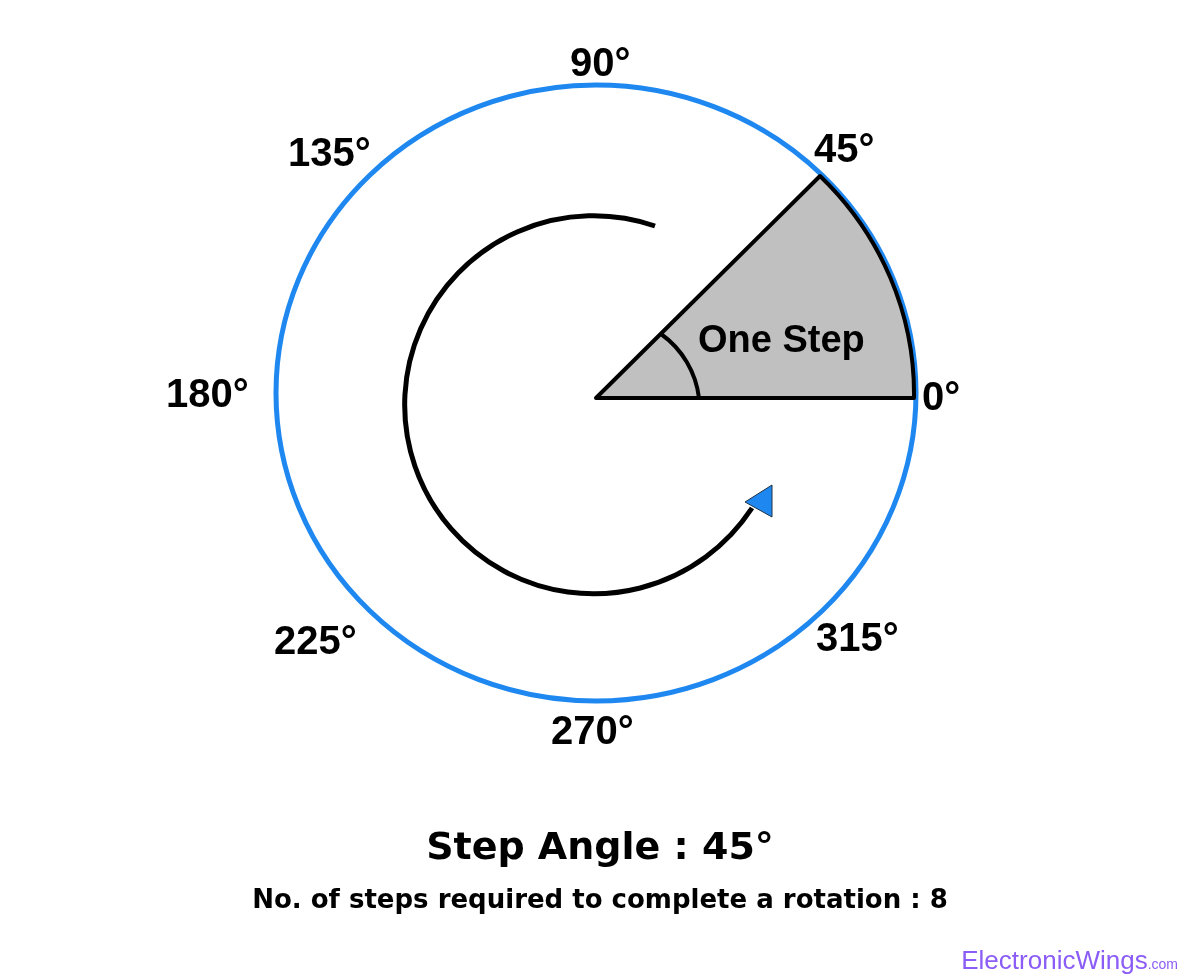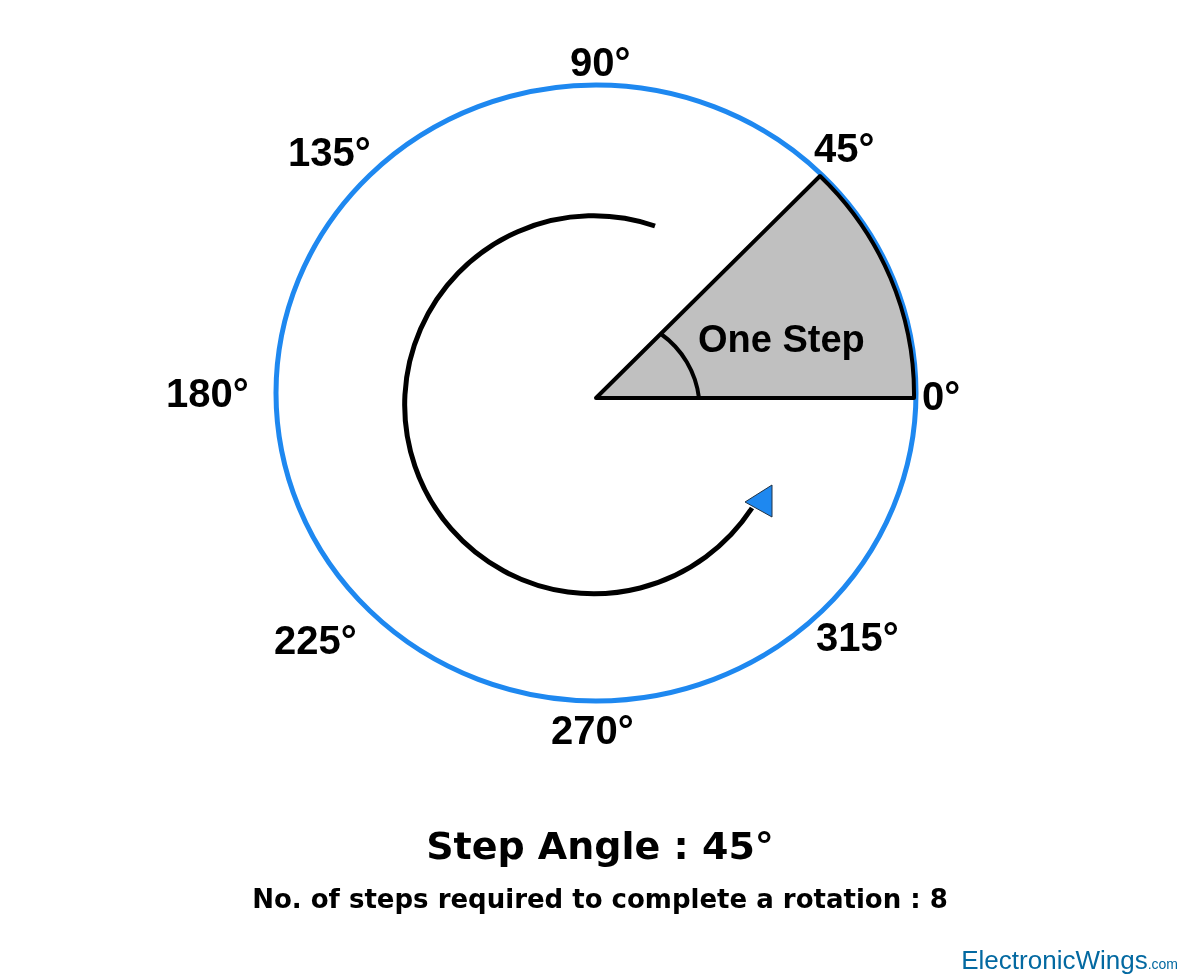--- a/index.html
+++ b/index.html
@@ -3,21 +3,21 @@
 <meta charset="utf-8">
 <style>
   html, body { margin:0; padding:0; background:#ffffff; }
   body { width:1200px; height:979px; position:relative; overflow:hidden; font-family:"Liberation Sans", sans-serif; }
   svg#diagram { position:absolute; left:0; top:0; }
   .lbl { font-family:"Liberation Sans", sans-serif; font-weight:bold; font-size:40px; fill:#000; }
   .onestep { font-family:"Liberation Sans", sans-serif; font-weight:bold; font-size:38px; fill:#000; }
   .caption { position:absolute; left:0; width:1200px; text-align:center; font-family:"DejaVu Sans", sans-serif; font-weight:bold; color:#000; }
   #cap1 { top:824px; font-size:38px; }
   #cap2 { top:884px; font-size:26px; }
-  #watermark { position:absolute; right:22px; top:945px; font-family:"Liberation Sans", sans-serif; font-size:26px; color:#0369a1; }
+  #watermark { position:absolute; right:22px; top:945px; font-family:"Liberation Sans", sans-serif; font-size:26px; color:#8b5cf6; }
   #watermark .com { font-size:14px; }
 </style>
 </head>
 <body>
 
 <svg id="diagram" width="1200" height="979" viewBox="0 0 1200 979">
 
   <ellipse cx="596" cy="393" rx="320" ry="308" fill="none" stroke="#1E88F0" stroke-width="5"></ellipse>
 
   <path d="M596,398 L820,176 A320 308 0 0 1 914,398 Z" fill="#C0C0C0" stroke="#000" stroke-width="4" stroke-linejoin="round"></path>

